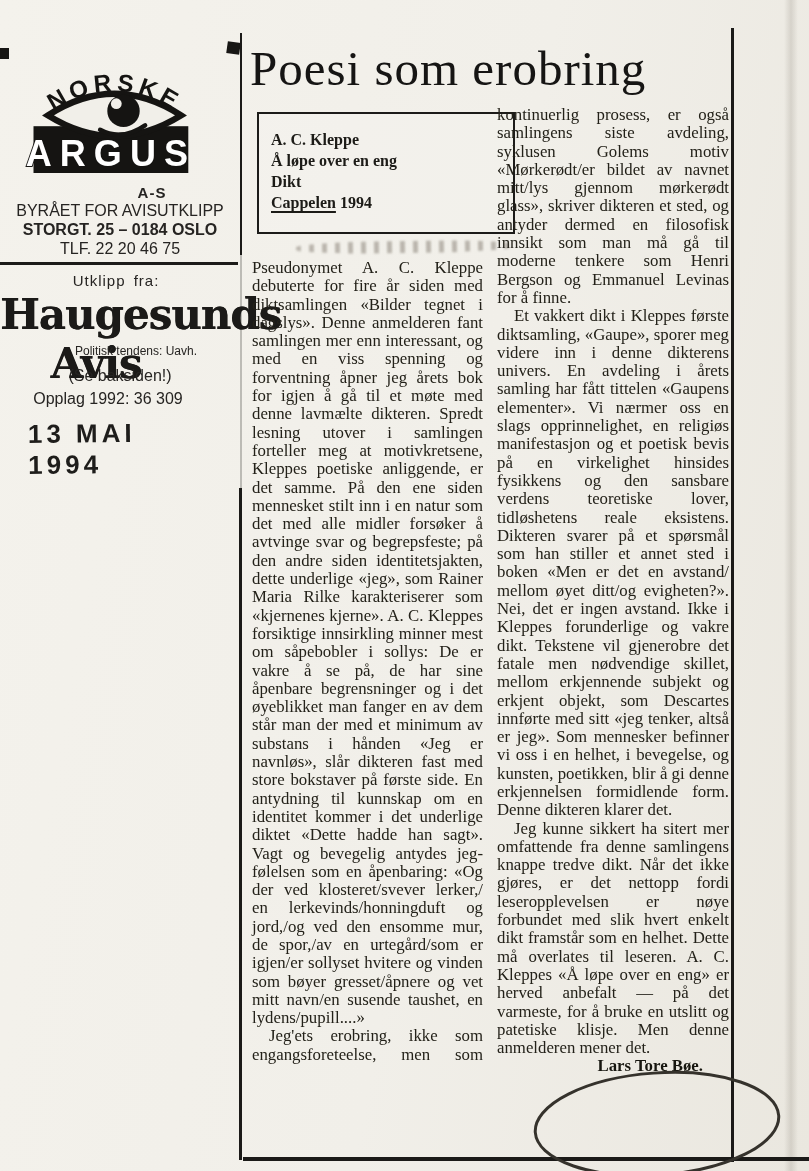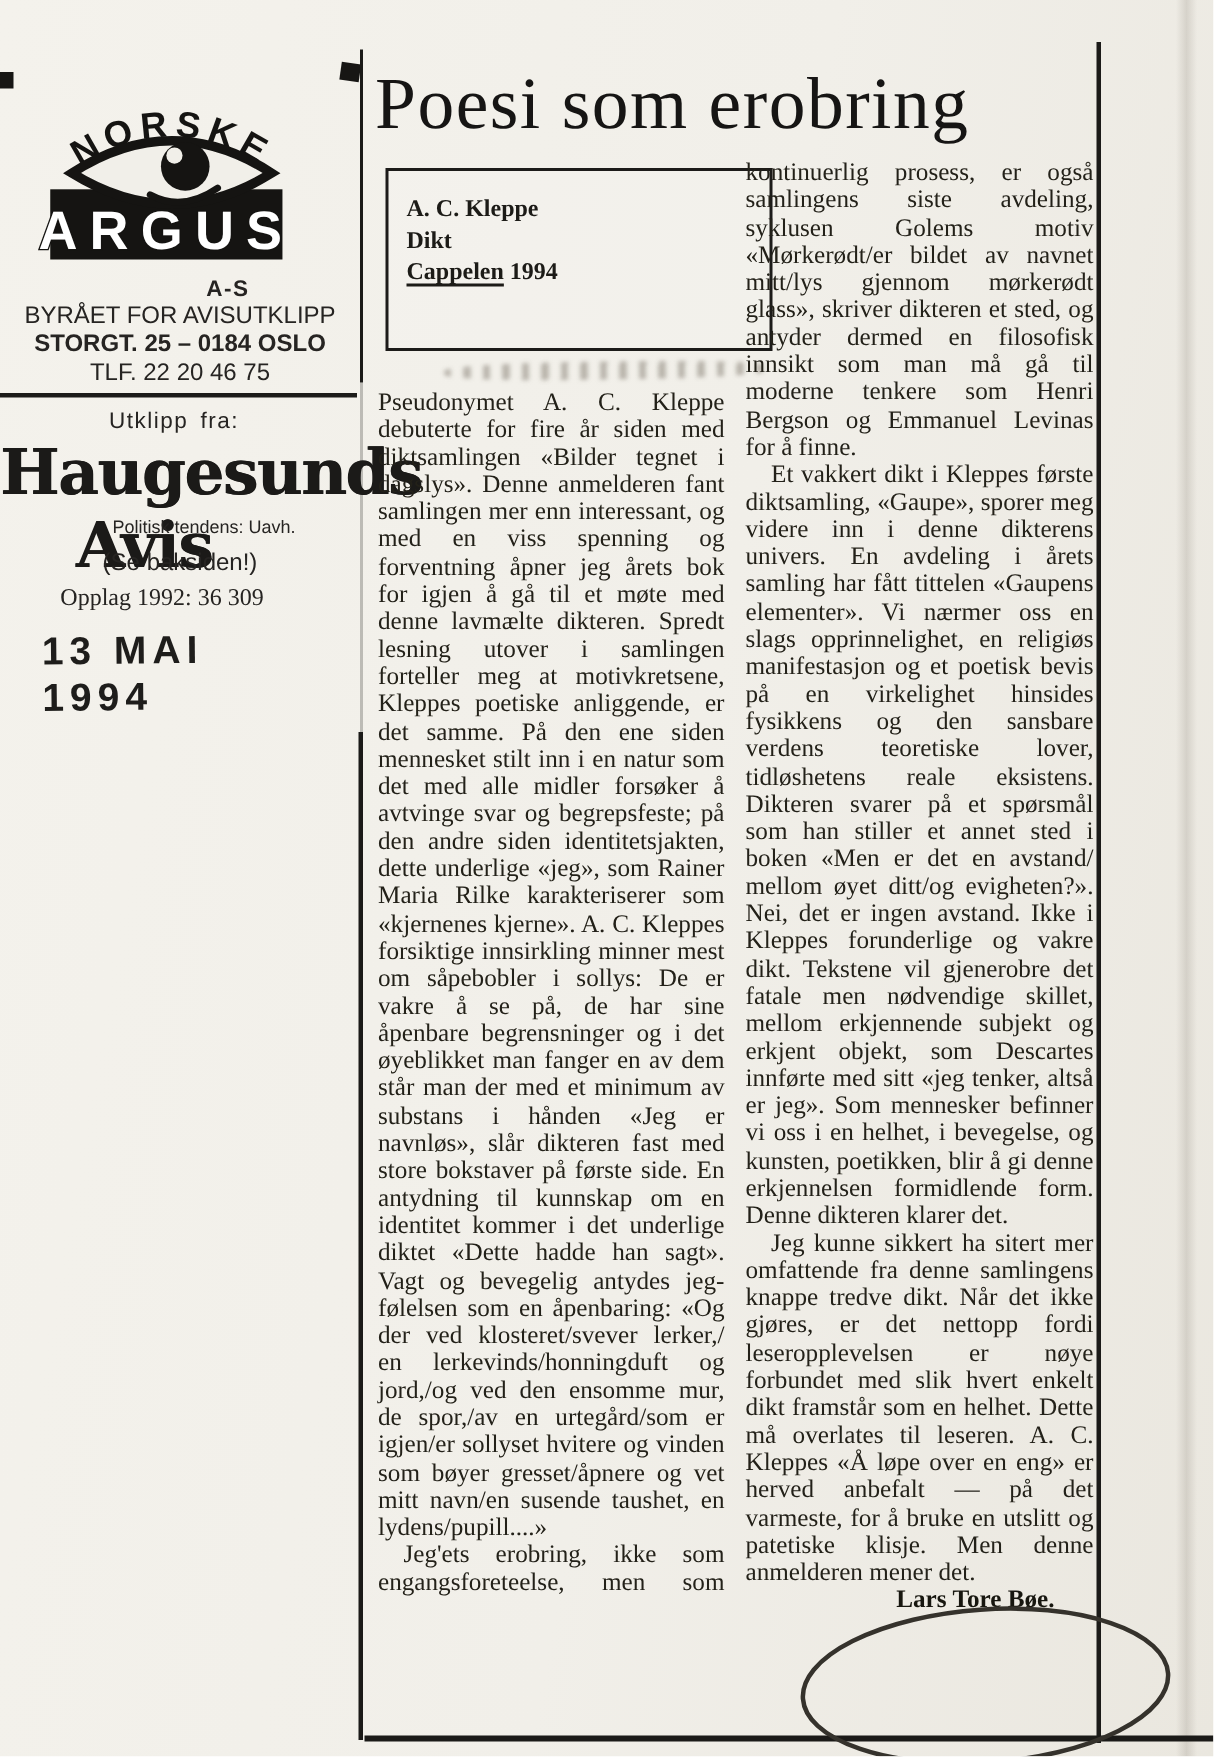--- a/index.html
+++ b/index.html
@@ -19,21 +19,21 @@
   .addr1{position:absolute;left:0;top:202px;width:240px;font-size:16px;}
   .addr2{position:absolute;left:0;top:221px;width:240px;font-size:16px;font-weight:bold;}
   .addr3{position:absolute;left:0;top:240px;width:240px;font-size:16px;}
   .stamp-divider{position:absolute;left:0;top:262px;width:238px;height:3px;background:#1c1b19;}
   .utklipp{position:absolute;left:0;top:272px;width:232px;font-size:15px;letter-spacing:1px;word-spacing:3px;}
   .paper-name{position:absolute;left:0;top:290px;width:192px;
     font-family:"DejaVu Serif","Liberation Serif",serif;font-weight:bold;font-size:42px;
     letter-spacing:-1px;color:#1b1a18;text-shadow:.4px 0 0 #1b1a18;}
   .tendens{position:absolute;left:16px;top:344px;width:240px;font-size:12px;}
   .baksiden{position:absolute;left:0;top:367px;width:240px;font-size:16px;}
-  .opplag{position:absolute;left:0;top:390px;width:216px;font-size:16px;font-family:Liberation Serif, serif;}
+  .opplag{position:absolute;left:0;top:390px;width:216px;font-size:16px;}
   .date-stamp{position:absolute;left:28px;top:418px;width:190px;text-align:left;
     font-weight:bold;font-size:26px;letter-spacing:4px;color:#1e1d1b;transform:rotate(-.6deg);}
   
   .rule{position:absolute;background:#1b1a18;}
   .rule-left-a{left:240px;top:33px;width:2px;height:222px;}
   .rule-left-b{left:240px;top:255px;width:2px;height:233px;opacity:.25;}
   .rule-left-c{left:239px;top:488px;width:3px;height:672px;}
   .rule-right{left:731px;top:28px;width:3px;height:1134px;}
   .rule-bottom{left:243px;top:1157px;width:566px;height:4px;z-index:2;}
   .headline{position:absolute;left:250px;top:40px;width:480px;
@@ -97,20 +97,21 @@
   <div class="rule rule-left-b"></div>
   <div class="rule rule-left-c"></div>
   <div class="rule rule-right"></div>
   <div class="rule rule-bottom"></div>
 
   <div class="headline">Poesi som erobring</div>
 
   <div class="newbook">
     <div class="bookinfo">
       <div>A. C. Kleppe</div>
+      <div>Å løpe over en eng</div>
       <div>Dikt</div>
       <div><span class="pub">Cappelen</span> <span>1994</span></div>
     </div>
   </div>
 
   <div class="smudge"></div>
 
   <div class="col col-left">
     <p>Pseudonymet A. C. Kleppe debuterte for fire år siden med diktsamlingen «Bilder tegnet i dagslys». Denne anmelderen fant samlingen mer enn interessant, og med en viss spenning og forventning åpner jeg årets bok for igjen å gå til et møte med denne lavmælte dikteren. Spredt lesning utover i samlingen forteller meg at motivkretsene, Kleppes poetiske anliggende, er det samme. På den ene siden mennesket stilt inn i en natur som det med alle midler forsøker å avtvinge svar og begrepsfeste; på den andre siden identitetsjakten, dette underlige «jeg», som Rainer Maria Rilke karakteriserer som «kjernenes kjerne». A. C. Kleppes forsiktige innsirkling minner mest om såpebobler i sollys: De er vakre å se på, de har sine åpenbare begrensninger og i det øyeblikket man fanger en av dem står man der med et minimum av substans i hånden «Jeg er navnløs», slår dikteren fast med store bokstaver på første side. En antydning til kunnskap om en identitet kommer i det underlige diktet «Dette hadde han sagt». Vagt og bevegelig antydes jeg-følelsen som en åpenbaring: «Og der ved klosteret/svever lerker,/ en lerkevinds/honningduft og jord,/og ved den ensomme mur, de spor,/av en urtegård/som er igjen/er sollyset hvitere og vinden som bøyer gresset/åpnere og vet mitt navn/en susende taushet, en lydens/pupill....»</p>
     <p class="ind cont">Jeg'ets erobring, ikke som engangsforeteelse, men som</p>

